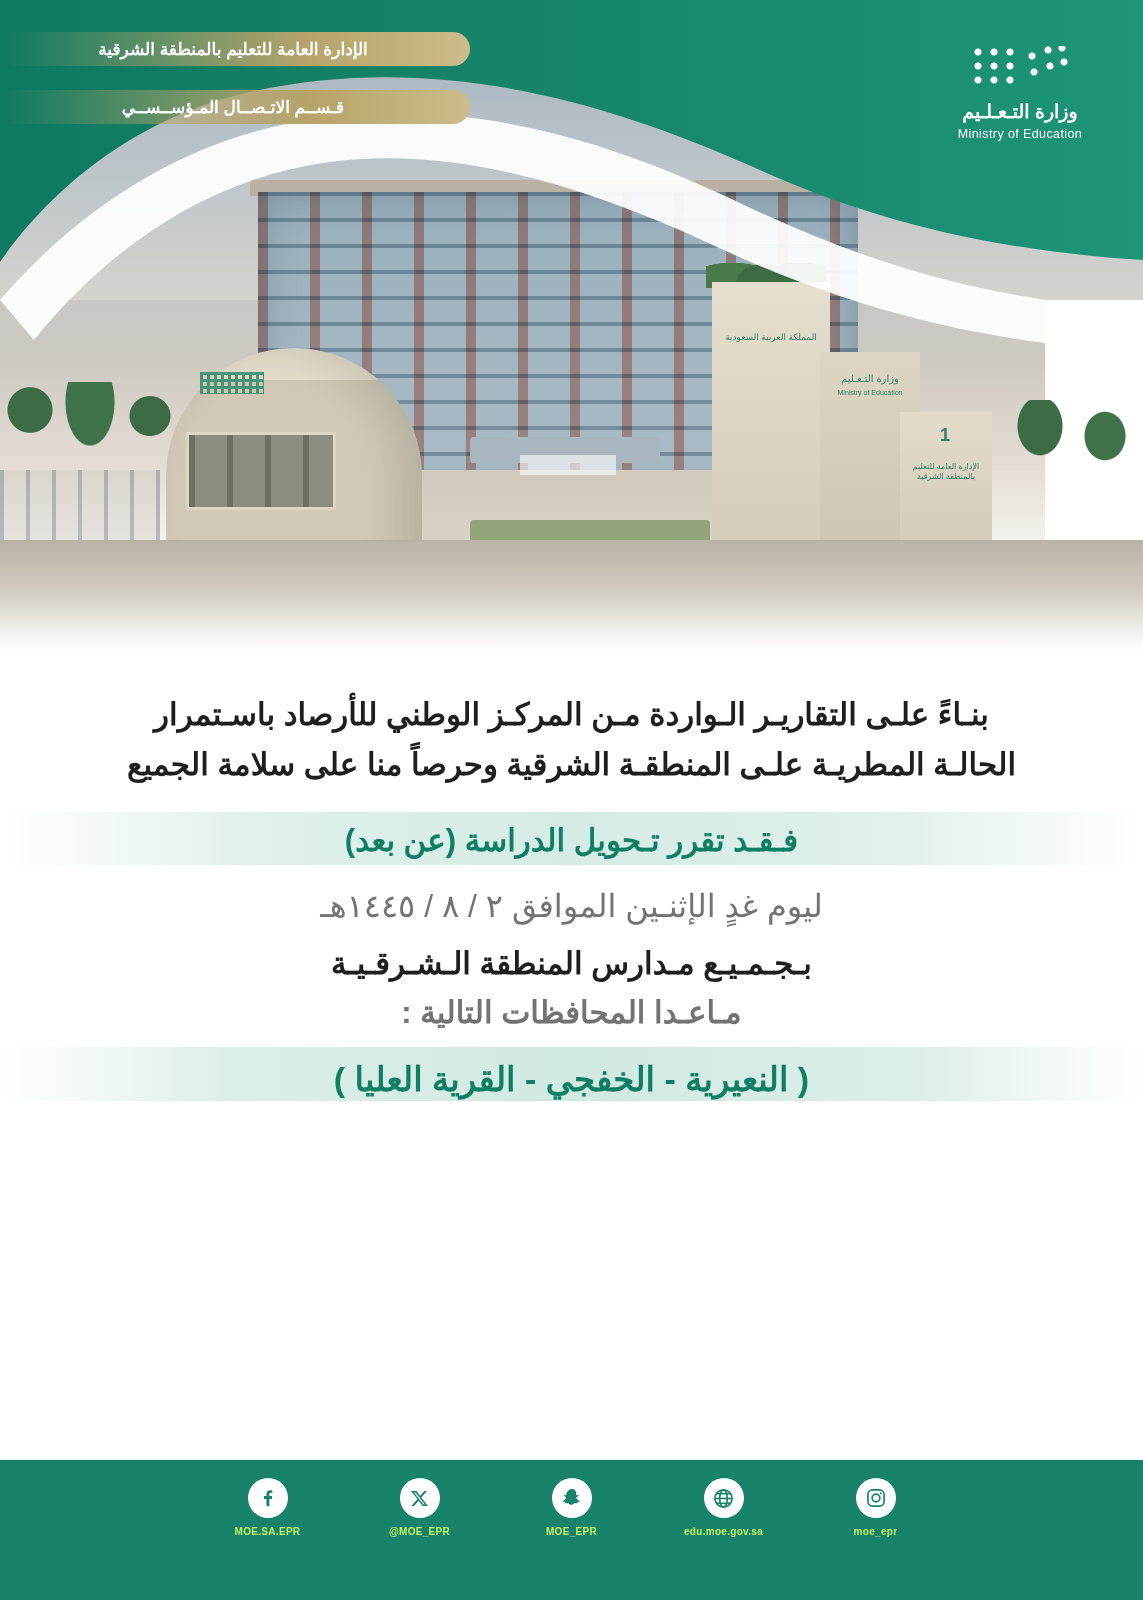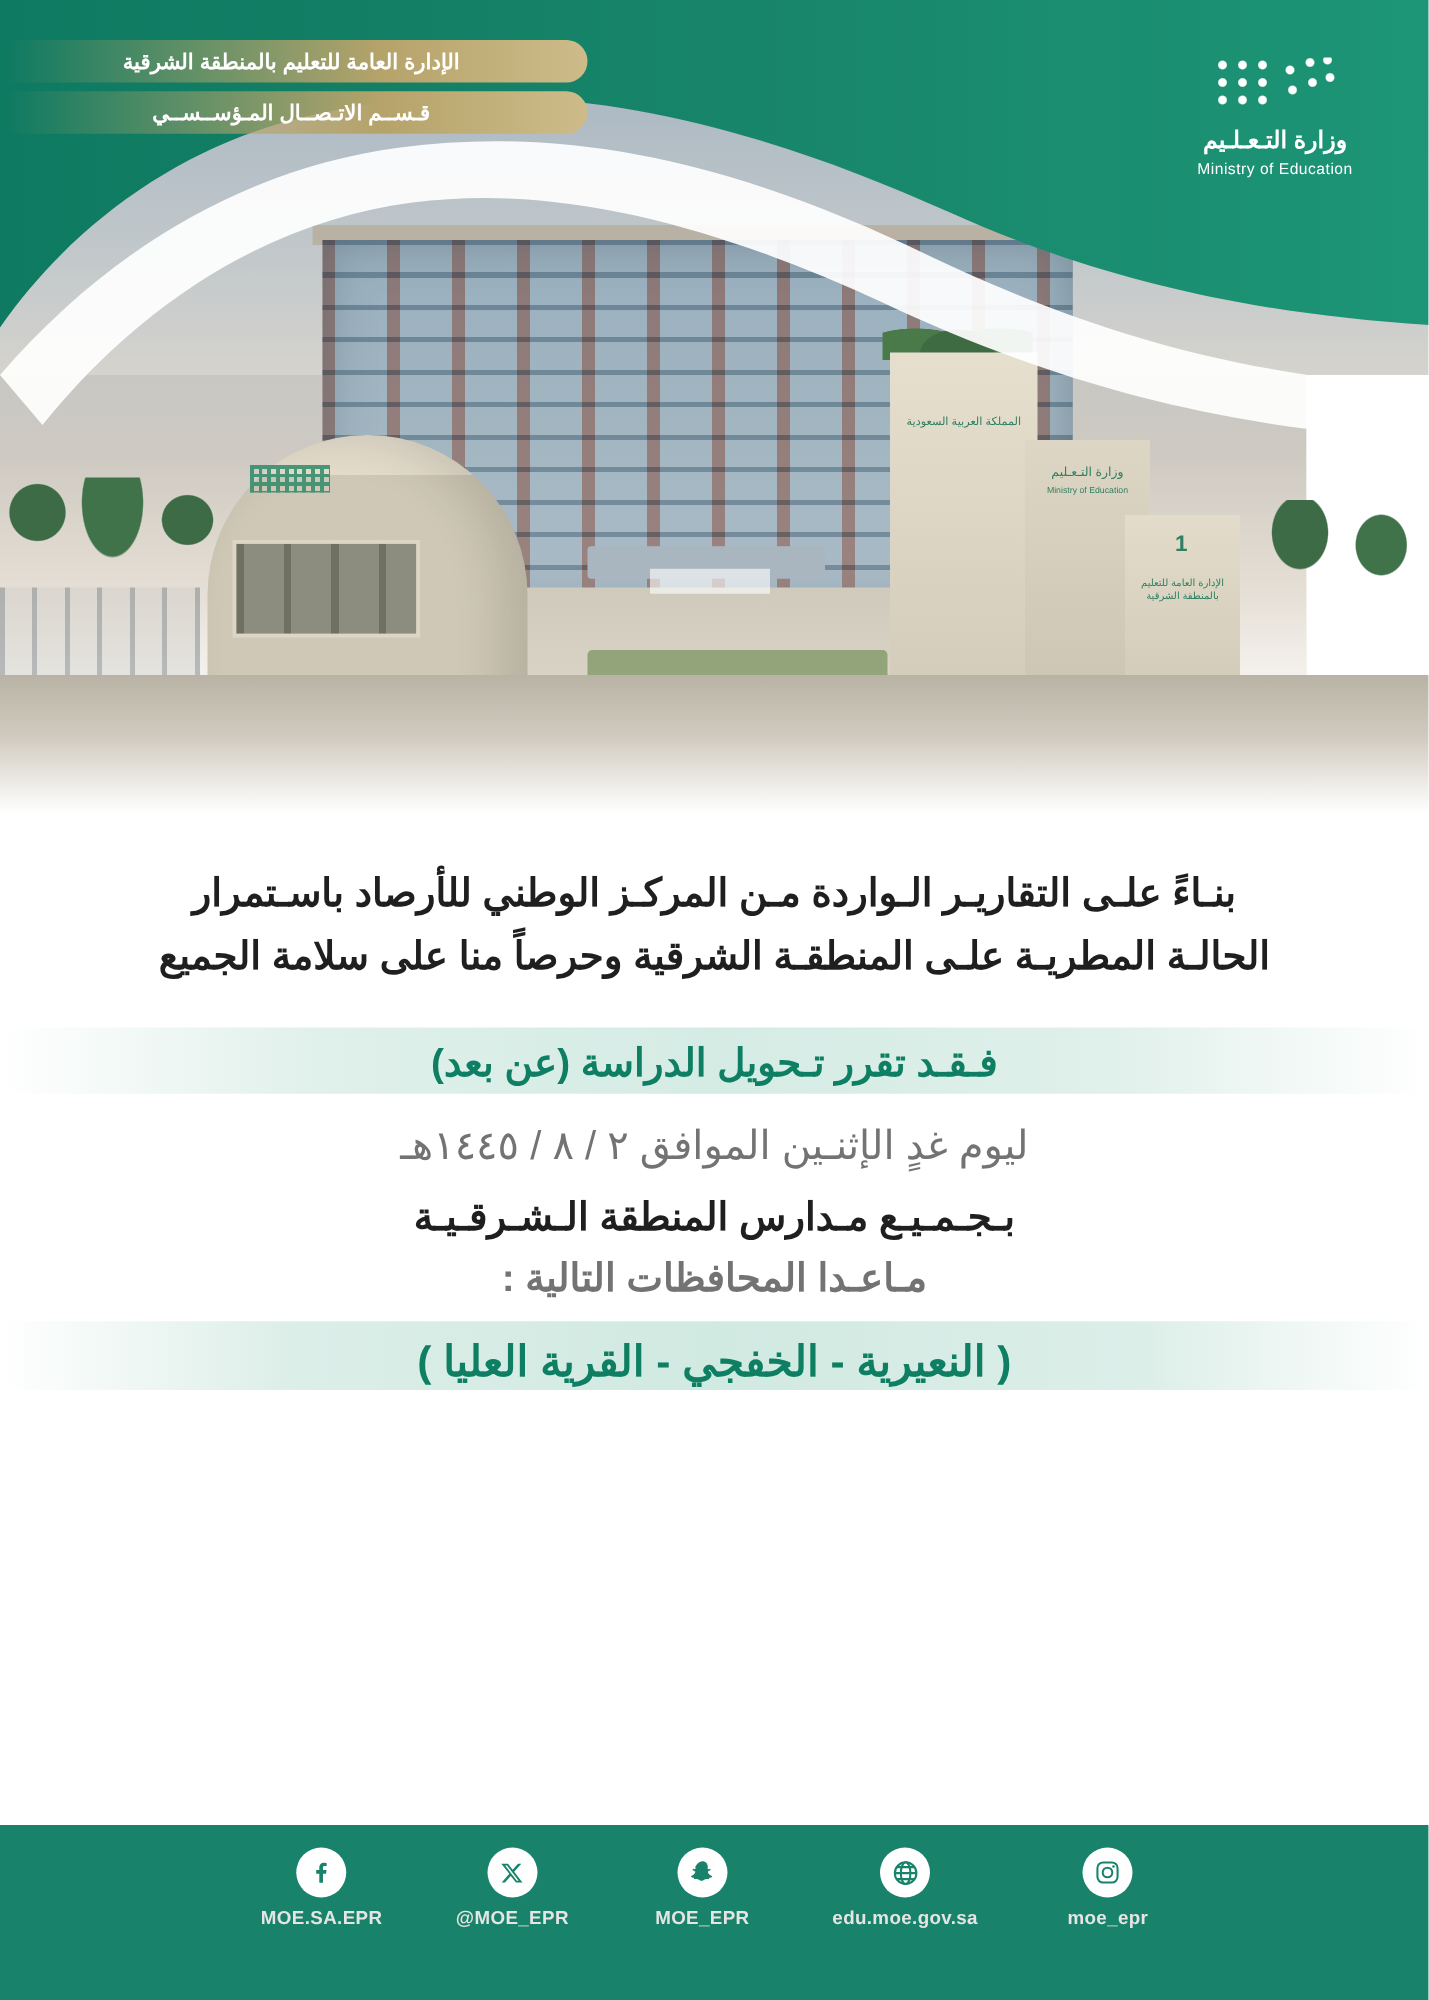--- a/index.html
+++ b/index.html
@@ -169,21 +169,21 @@
     padding: 0 22px 0 18px;
     color: #ffffff; font-size: 17px; font-weight: bold;
     border-radius: 0 0 18px 0;
   }
   .pill-1 {
     top: 32px; left: 0; width: 470px;
     background: linear-gradient(to left, #cdbc8a 0%, #b6a36a 35%, rgba(46,138,106,0.0) 99%);
     border-radius: 0 18px 18px 0;
   }
   .pill-2 {
-    top: 73px; left: 0; width: 470px;
+    top: 90px; left: 0; width: 470px;
     background: linear-gradient(to left, #cdbc8a 0%, #b6a36a 35%, rgba(46,138,106,0.0) 99%);
     border-radius: 0 18px 18px 0;
   }
   .pill span { display:block; width: 100%; text-align: center; letter-spacing: .5px; }
 
   
   .content {
     position: absolute;
     top: 690px; left: 0; width: 1143px;
     text-align: center;
@@ -191,21 +191,21 @@
   }
   .para {
     color: #1f1f1f;
     font-size: 31px;
     font-weight: bold;
     line-height: 1.62;
     padding: 0 120px;
     letter-spacing: .2px;
   }
   .hl-band {
-    margin-top: 32px;
+    margin-top: 22px;
     padding: 10px 60px 6px 60px;
     background: linear-gradient(to left, rgba(255,255,255,0) 0%, rgba(214,235,228,0.75) 22%, rgba(205,232,224,0.85) 50%, rgba(214,235,228,0.75) 78%, rgba(255,255,255,0) 100%);
   }
   .line-green-dark {
     color: #0f7f63; font-size: 31px; font-weight: bold; letter-spacing: .5px;
   }
   .line-green-big {
     color: #12a07c; font-size: 40px; font-weight: bold; margin-top: 14px; letter-spacing: 1px;
   }
   .line-gold {
@@ -241,21 +241,21 @@
     display: flex; flex-direction: column; align-items: center; gap: 8px; min-width: 96px;
   }
   .ico {
     width: 40px; height: 40px; border-radius: 50%;
     background: #ffffff; color: #18836a;
     display: flex; align-items: center; justify-content: center;
     font-size: 22px; font-weight: bold;
   }
   .ico svg { display:block; }
   .handle {
-    color: #e5e5e5; font-size: 15px; font-weight: bold; letter-spacing: .3px;
+    color: #bef264; font-size: 10px; font-weight: bold; letter-spacing: .3px;
     white-space: nowrap;
   }
 </style>
 </head>
 <body>
 
 <div class="poster">
 
   <div class="header">
 

